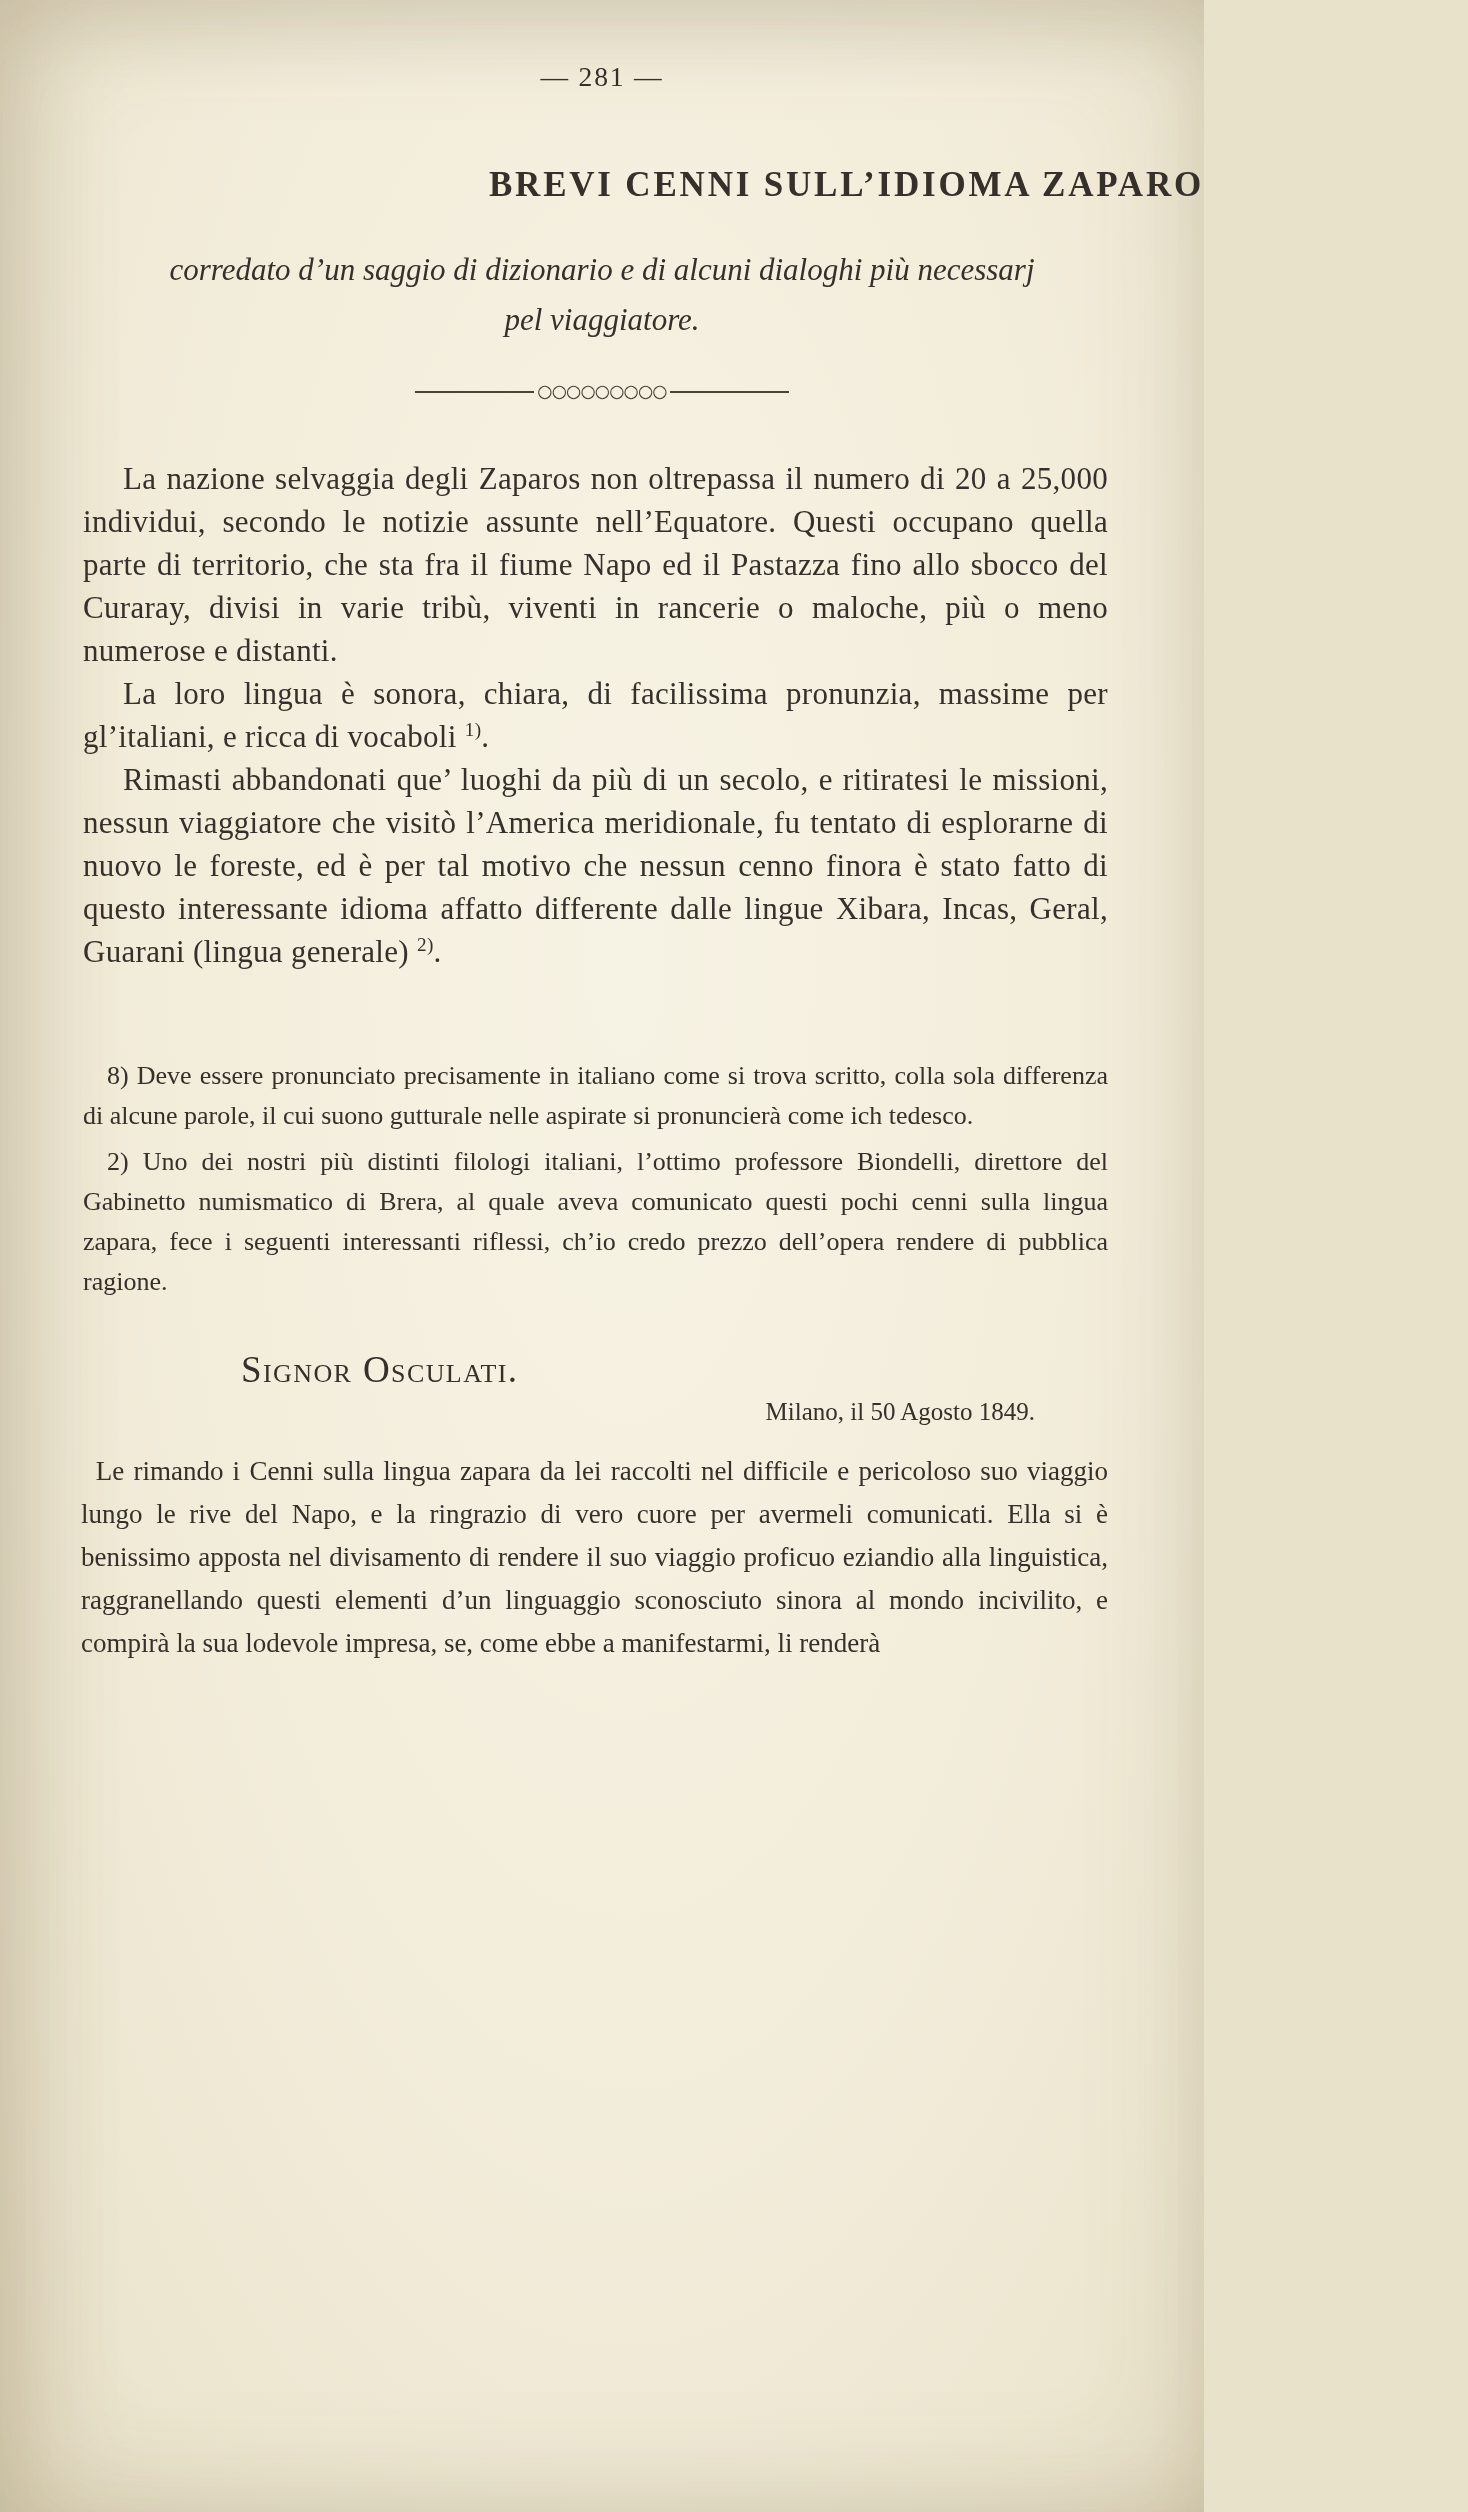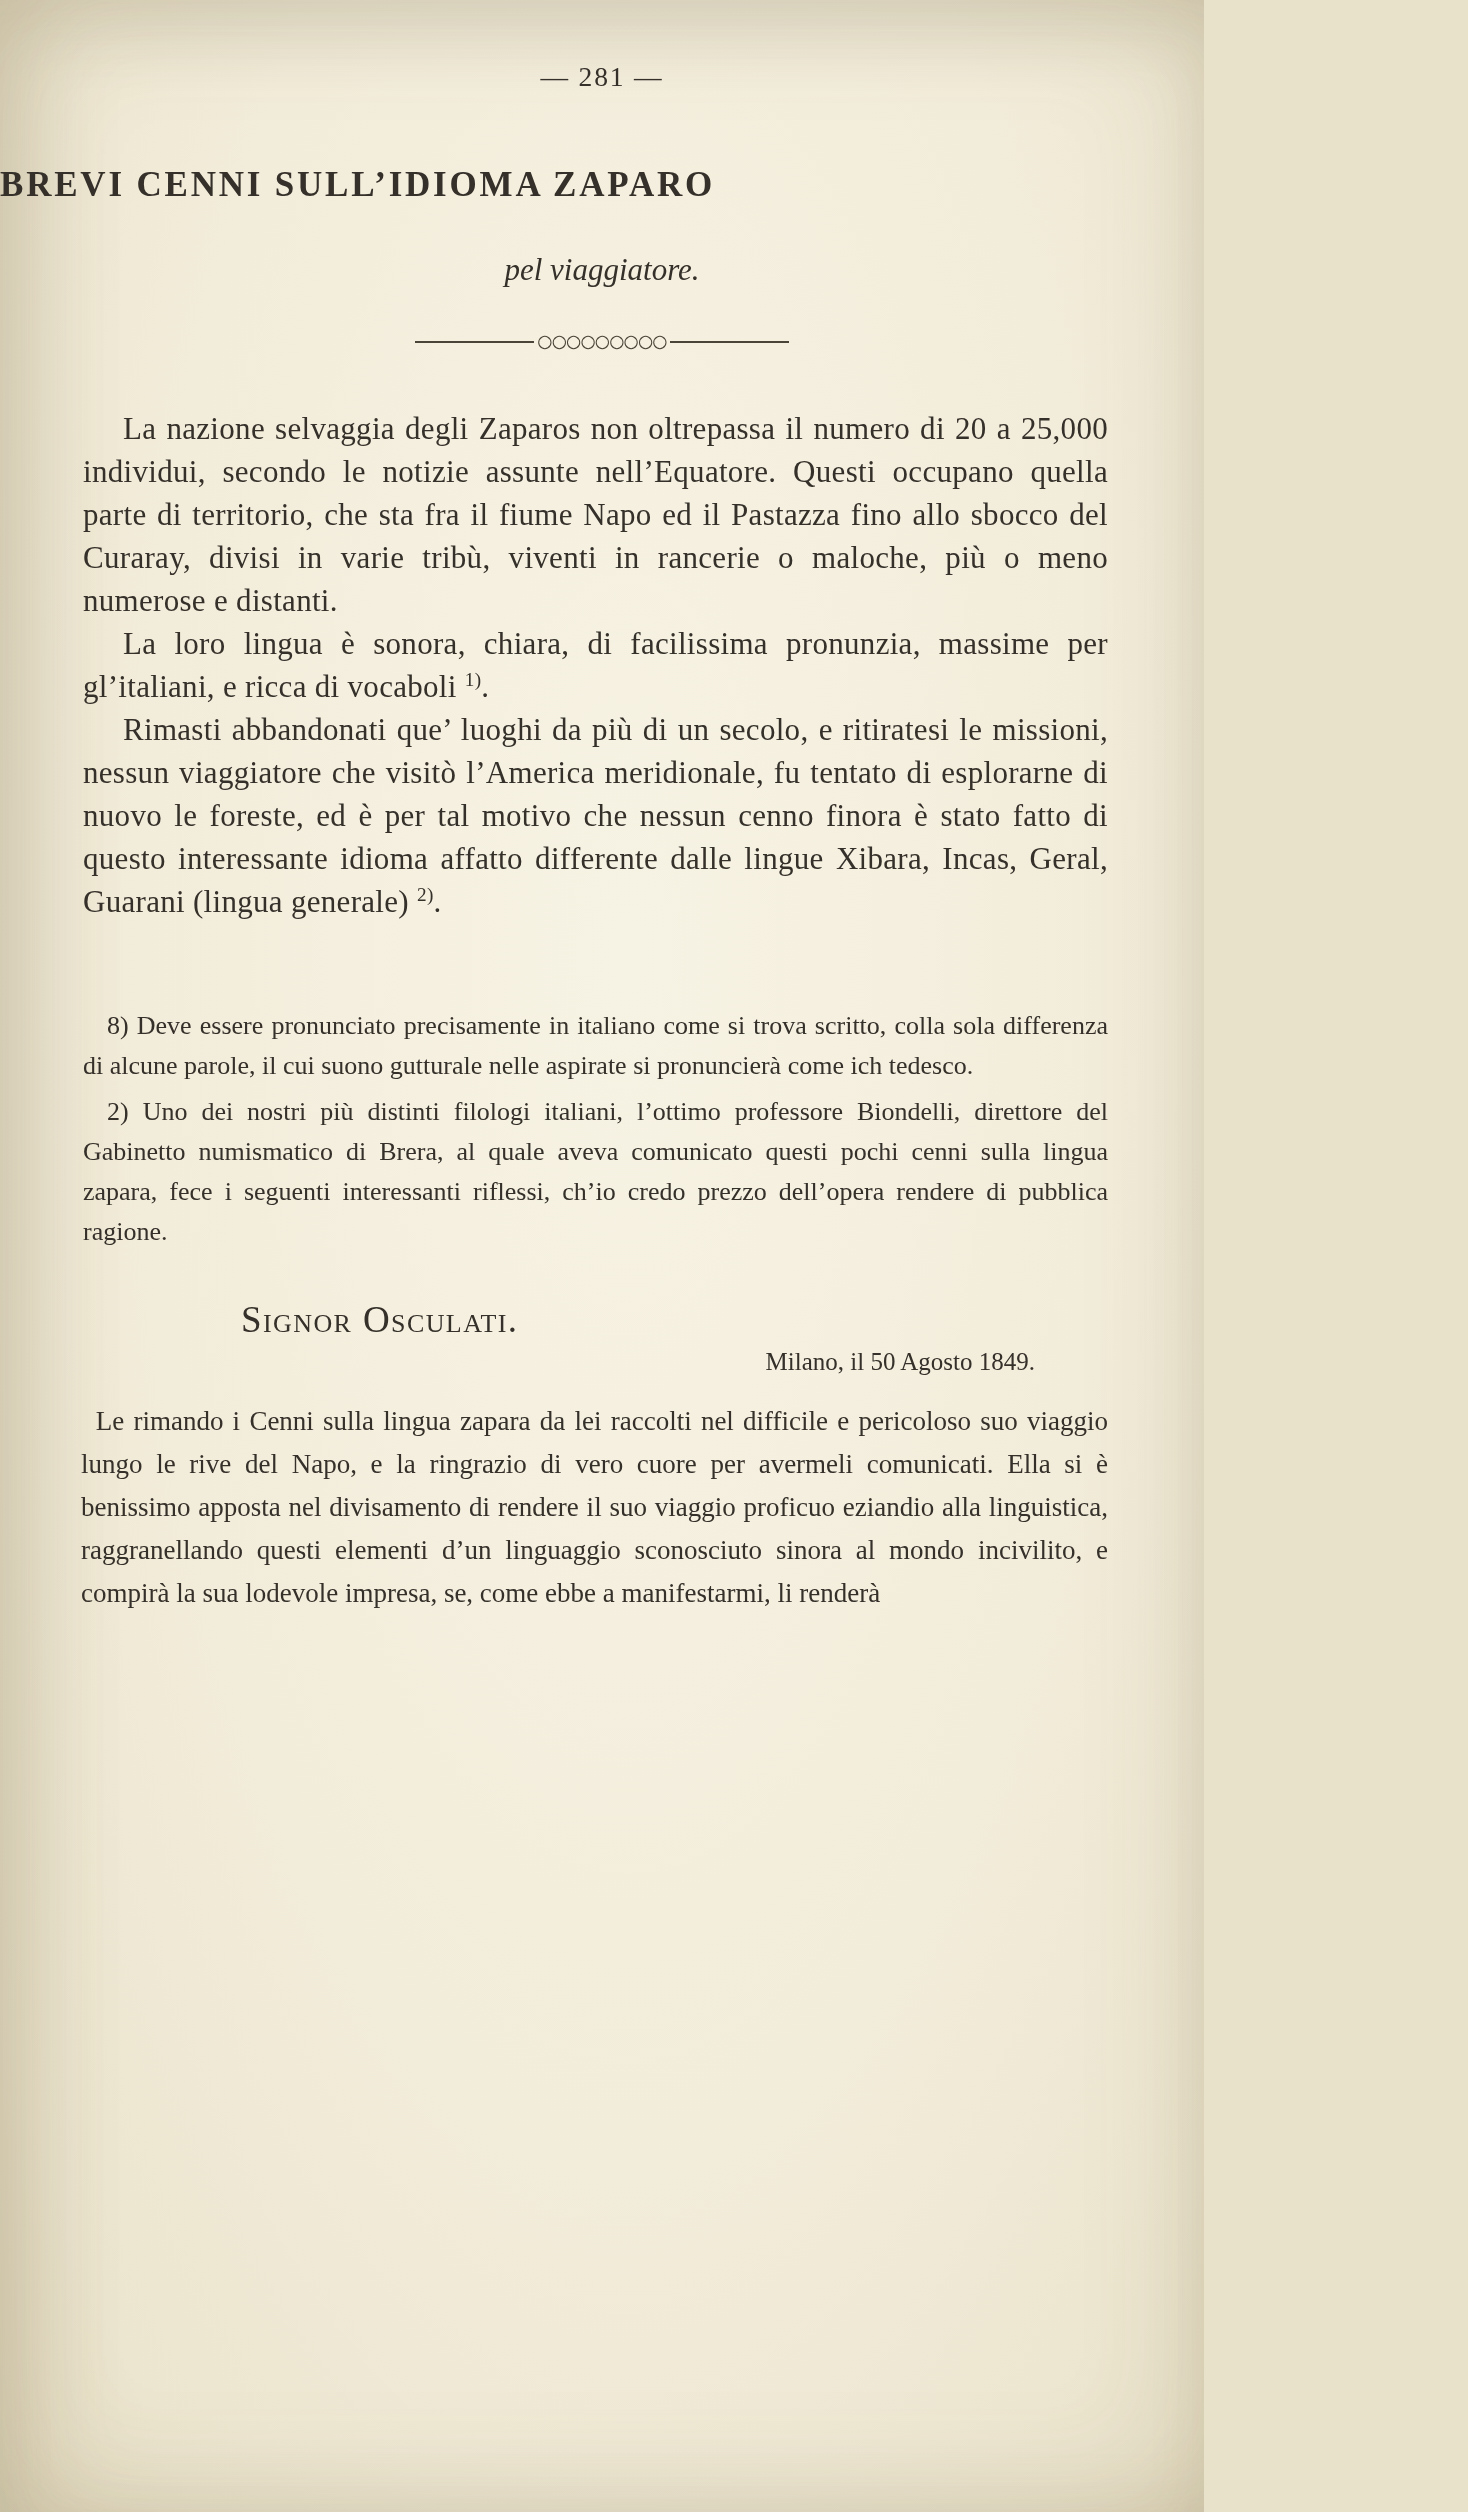--- a/index.html
+++ b/index.html
@@ -26,21 +26,21 @@
       inset 0 37px 64px rgba(105, 85, 50, 0.08);
   }
   .page-number {
     padding-top: 61px;
     text-align: center;
     font-size: 27.6px;
     letter-spacing: 1.8px;
   }
   .title {
     margin-top: 72px;
-    text-align: left;
+    text-align: right;
     font-size: 35px;
     font-weight: bold;
     letter-spacing: 2.8px;
   }
   .subtitle {
     margin-top: 40px;
     text-align: center;
     font-style: italic;
     font-size: 31px;
     line-height: 50px;
@@ -117,20 +117,21 @@
 </head>
 <body>
 
 <div class="page">
 
   <div class="page-number">— 281 —</div>
 
   <div class="title">BREVI CENNI SULL’IDIOMA ZAPARO</div>
 
   <div class="subtitle">
+    <div>corredato d’un saggio di dizionario e di alcuni dialoghi più  necessarj</div>
     <div>pel viaggiatore.</div>
   </div>
 
   <div class="ornament">
     <span class="rule"></span>
     <span class="circles">○○○○○○○○○</span>
     <span class="rule"></span>
   </div>
 
   <div class="body-text">

